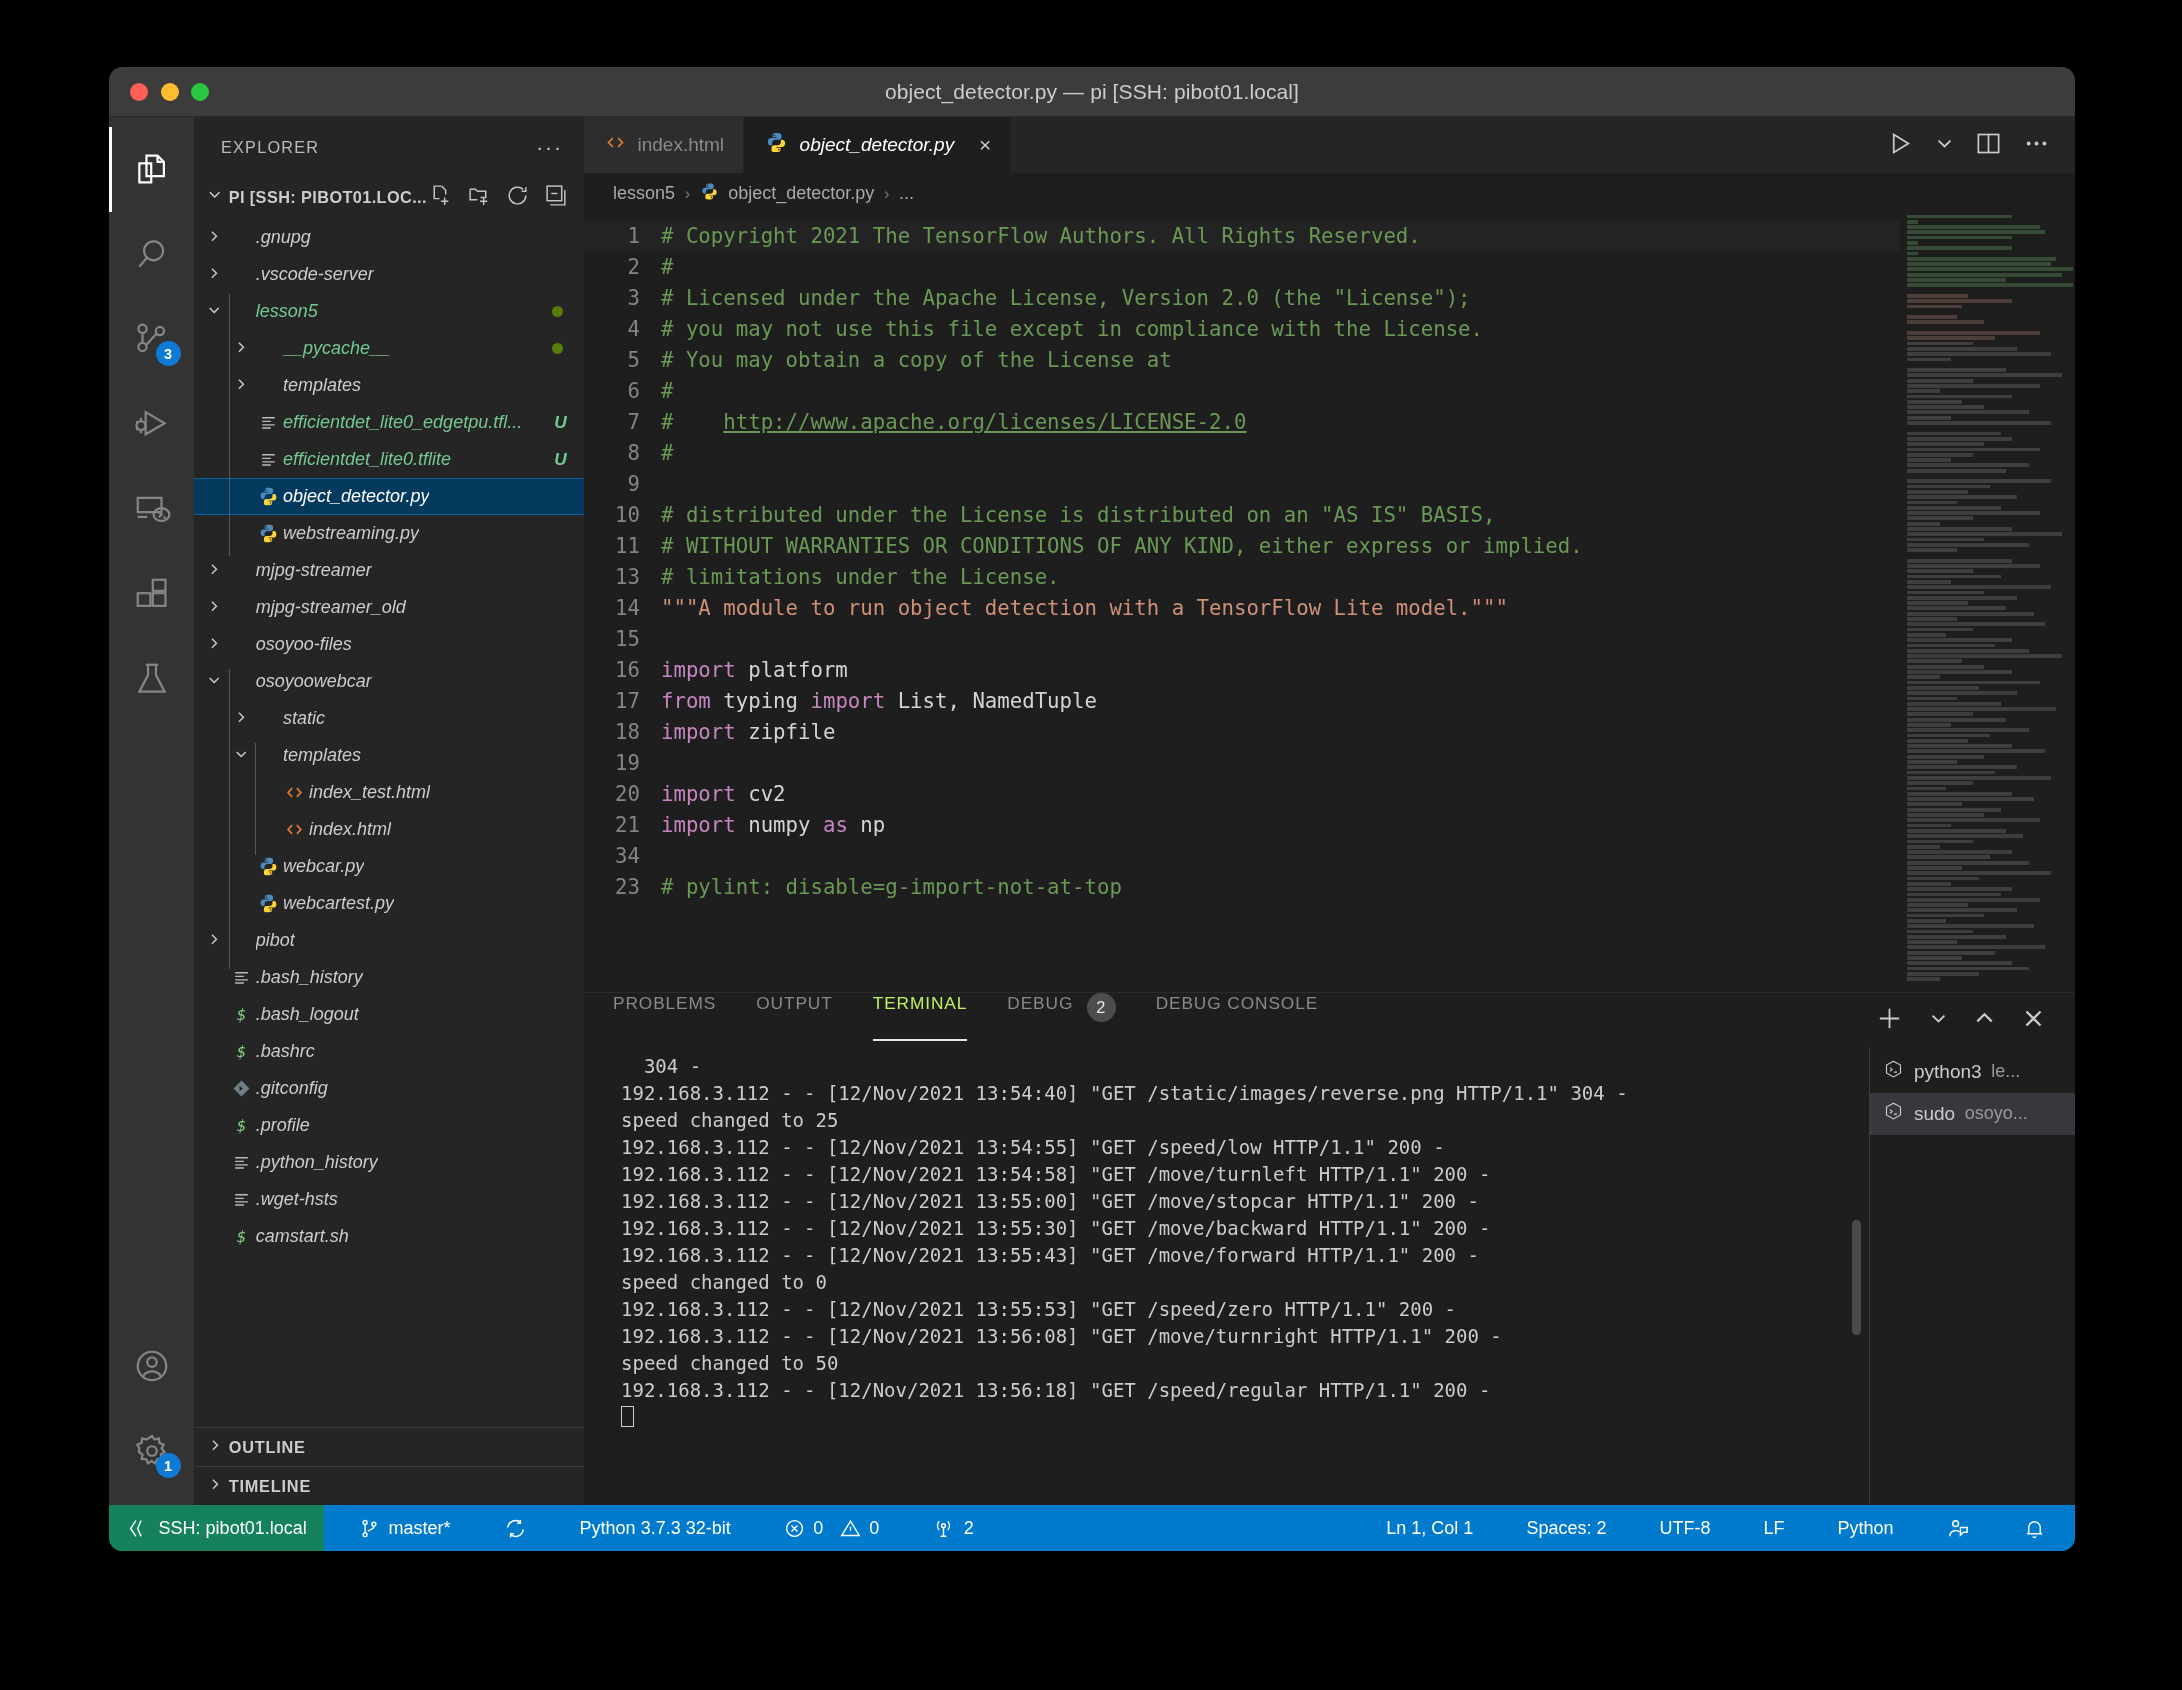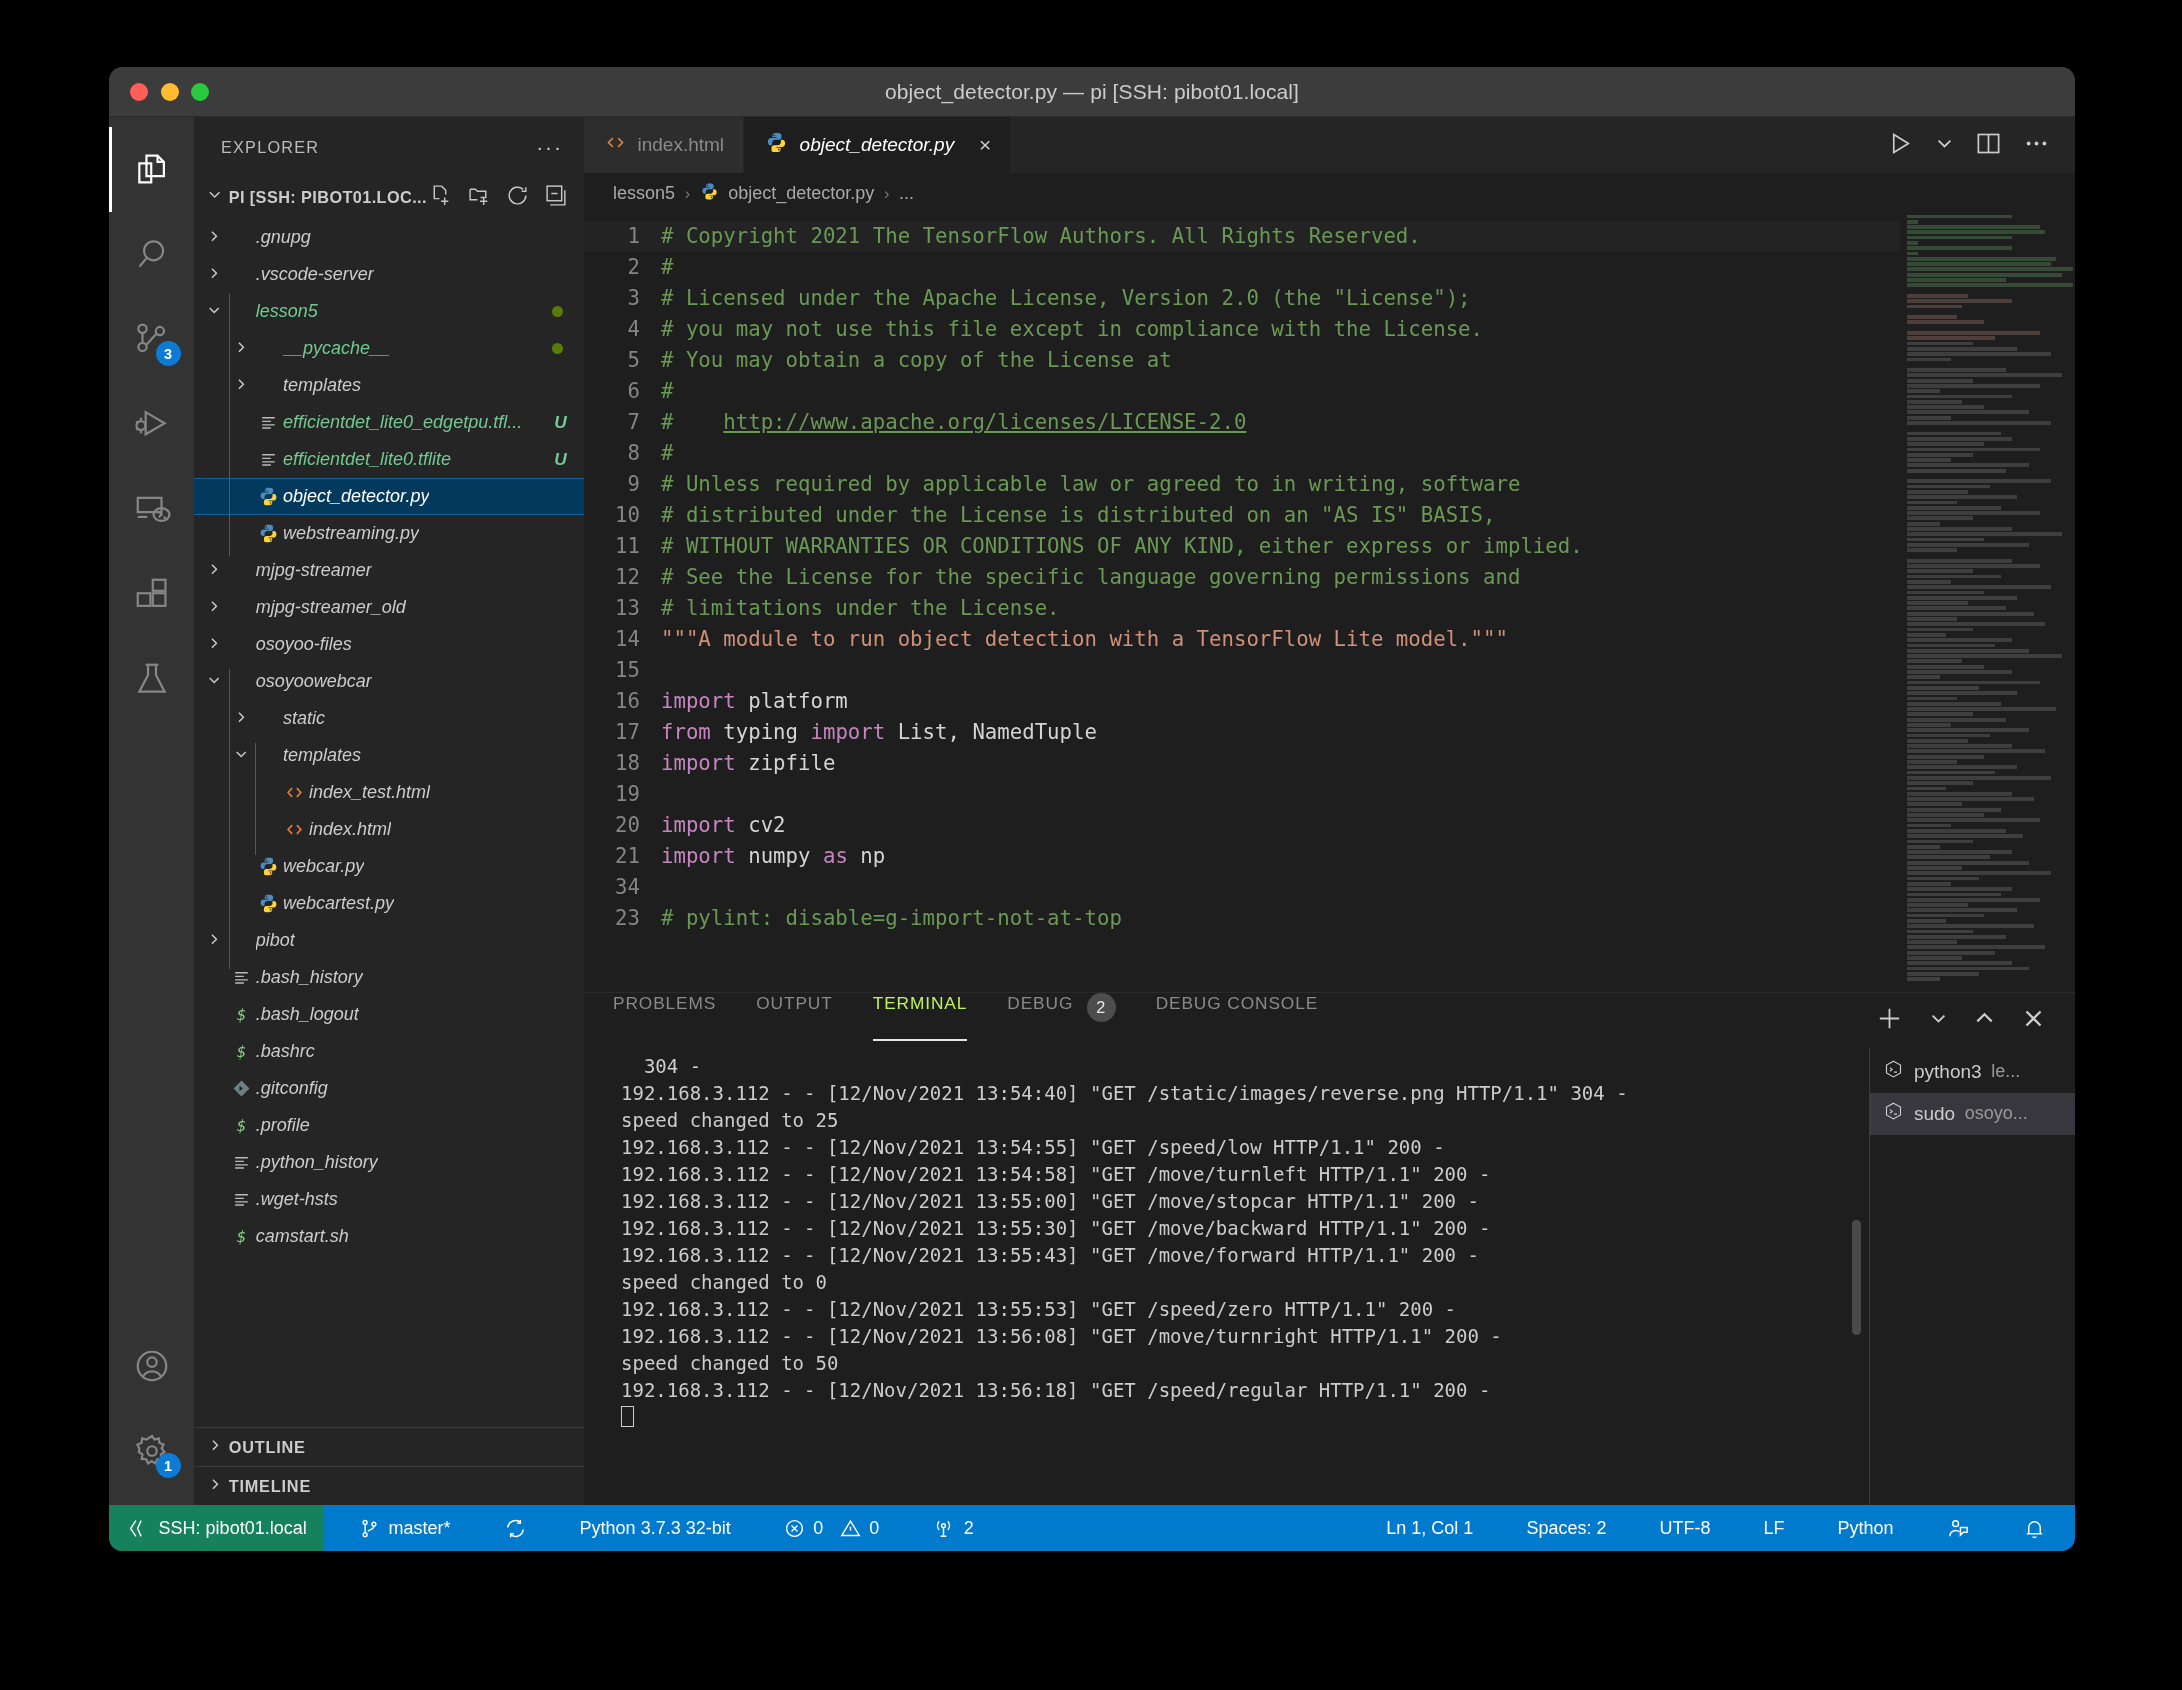--- a/index.html
+++ b/index.html
@@ -681,33 +681,28 @@
             <div class="cline">
               <span class="lineno">7</span>
               <span class="ctext"><span class="c-com">#    </span><span class="c-link">http://www.apache.org/licenses/LICENSE-2.0</span></span>
             </div>
             <div class="cline">
               <span class="lineno">8</span>
               <span class="ctext"><span class="c-com">#</span></span>
             </div>
             <div class="cline">
               <span class="lineno">9</span>
-              <span class="ctext"><span class="c-com"># Unless required by applicable law or agreed to in writing, software</span></span>
             </div>
             <div class="cline">
               <span class="lineno">10</span>
               <span class="ctext"><span class="c-com"># distributed under the License is distributed on an "AS IS" BASIS,</span></span>
             </div>
             <div class="cline">
               <span class="lineno">11</span>
               <span class="ctext"><span class="c-com"># WITHOUT WARRANTIES OR CONDITIONS OF ANY KIND, either express or implied.</span></span>
-            </div>
-            <div class="cline">
-              <span class="lineno">12</span>
-              <span class="ctext"><span class="c-com"># See the License for the specific language governing permissions and</span></span>
             </div>
             <div class="cline">
               <span class="lineno">13</span>
               <span class="ctext"><span class="c-com"># limitations under the License.</span></span>
             </div>
             <div class="cline">
               <span class="lineno">14</span>
               <span class="ctext"><span class="c-str">"""A module to run object detection with a TensorFlow Lite model."""</span></span>
             </div>
             <div class="cline">

